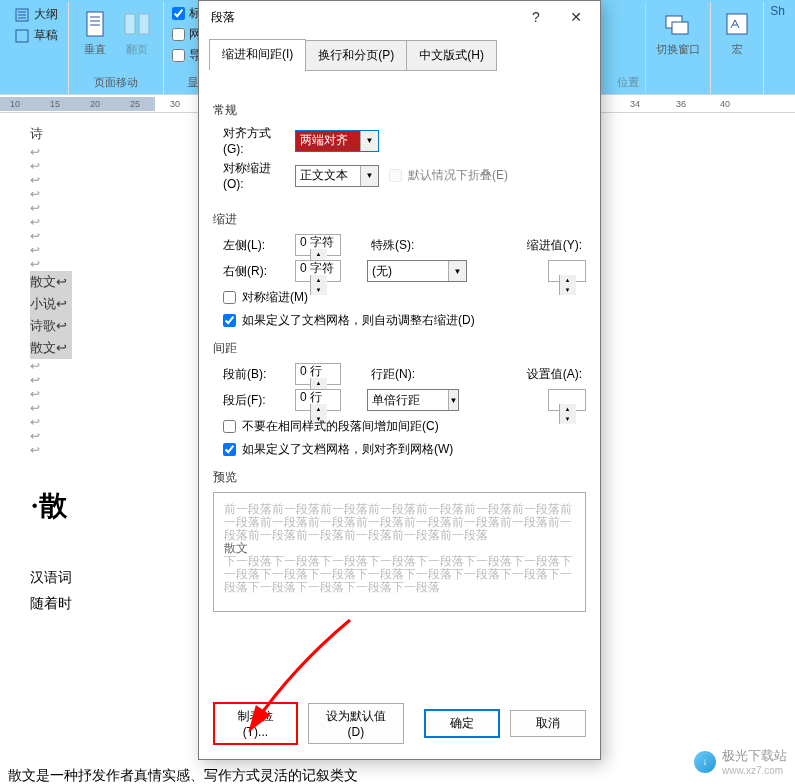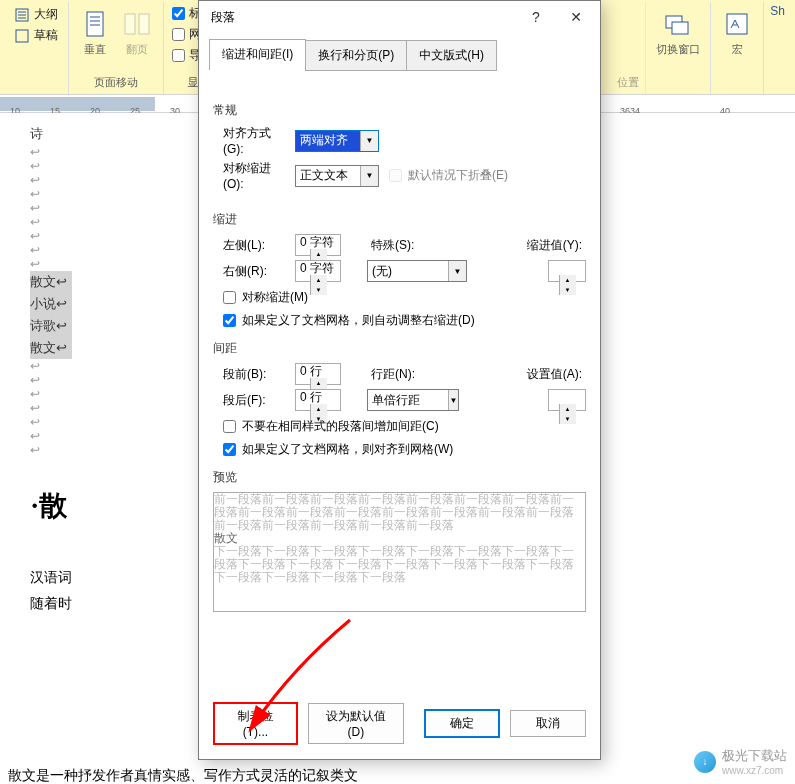--- a/index.html
+++ b/index.html
@@ -1,57 +1,57 @@
 <!DOCTYPE html>
 <html><head>
 <meta charset="utf-8">
 <style>
 *{box-sizing:border-box;margin:0;padding:0;font-family:"Microsoft YaHei","Segoe UI",sans-serif;font-size:12px;}
 body{background:#fff;width:795px;height:784px;position:relative;overflow:hidden;}
-.ribbon{background:#fef9c3;height:95px;border-bottom:1px solid #d4d4d4;display:flex;padding:2px 4px 0;justify-content:center;}
+.ribbon{background:#7dd3fc;height:95px;border-bottom:1px solid #d4d4d4;display:flex;padding:2px 4px 0;justify-content:center;}
 .ribbon-group{display:flex;flex-direction:column;align-items:center;padding:2px 6px;border-right:1px solid #e1dfdd;}
 .ribbon-group-items{display:flex;align-items:flex-start;gap:2px;flex:1;}
 .ribbon-btn{display:flex;flex-direction:column;align-items:center;padding:4px;cursor:pointer;}
 .ribbon-label{font-size:11px;color:#595959;margin-top:2px;}
 .ribbon-group-name{font-size:11px;color:#595959;padding:2px 0;}
 .big-icon{width:32px;height:32px;}
 .small-btn{display:flex;align-items:center;gap:4px;padding:2px 4px;font-size:12px;color:#262626;}
 .chk{display:flex;align-items:center;gap:4px;font-size:12px;color:#262626;padding:1px 2px;}
 .chk input{width:13px;height:13px;}
 .ruler{height:18px;background:#fff;position:relative;border-bottom:1px solid #d4d4d4;display:flex;align-items:center;font-size:9px;color:#666;}
 .ruler-dark{position:absolute;left:0;top:2px;height:14px;background:#b8c7d8;width:155px;}
-.ruler-tick{position:absolute;top:4px;font-size:9px;margin-top:7px;}
+.ruler-tick{position:absolute;top:4px;font-size:9px;}
 .doc-area{position:absolute;top:113px;left:0;right:0;bottom:0;background:#fff;padding:0 0 0 158px;}
 .doc-line{color:#333;font-size:13px;line-height:22px;}
 .para-mark{color:#999;}
 .heading{font-size:28px;font-weight:bold;font-family:SimSun,serif;}
 .body-text{font-size:14px;font-family:SimSun,serif;line-height:26px;}
 .dialog{position:absolute;left:198px;top:0;width:403px;height:760px;background:#fff;border:1px solid #7a7a7a;box-shadow:4px 4px 16px rgba(0,0,0,0.25);display:flex;flex-direction:column;}
 .dlg-title{height:32px;display:flex;align-items:center;padding:0 4px 0 12px;}
 .dlg-title-text{flex:1;font-size:12px;}
 .dlg-title-btn{width:40px;height:30px;display:flex;align-items:center;justify-content:center;font-size:14px;color:#333;}
 .dlg-tabs{display:flex;padding:6px 10px 16px;gap:0;}
 .dlg-tab{padding:6px 12px;border:1px solid #ababab;border-bottom:none;background:#fff;font-size:12px;margin-right:-1px;position:relative;}
 .dlg-tab.inactive{background:#f0f0f0;border-bottom:1px solid #ababab;top:1px;}
 .dlg-body{flex:1;padding:8px 14px;overflow:auto;}
 .section-label{font-size:12px;color:#333;margin:8px 0 6px;}
 .form-row{display:flex;align-items:center;margin:4px 0;gap:6px;}
 .form-label{width:76px;font-size:12px;text-align:left;padding-left:10px;}
 .form-label2{font-size:12px;padding:0 4px;}
 .combo{display:flex;align-items:center;border:1px solid #7a7a7a;height:22px;}
 .combo.sel{border:1px solid #0078d4;}
 .combo-input{border:none;padding:0 4px;height:20px;font-size:12px;width:64px;outline:none;}
-.combo-input.hl{background:#1d4ed8;color:#fff;font-family:Liberation Mono, monospace;}
+.combo-input.hl{background:#b91c1c;color:#fff;font-family:Liberation Mono, monospace;}
 .combo-btn{width:18px;height:20px;border-left:1px solid #ababab;display:flex;align-items:center;justify-content:center;font-size:8px;background:#f0f0f0;}
 .spinner{display:flex;align-items:center;border:1px solid #ababab;height:22px;flex-direction:column;}
 .spinner input{border:none;width:44px;padding:0 4px;font-size:12px;height:20px;outline:none;}
 .spinner-btns{display:flex;flex-direction:column;border-left:1px solid #ababab;}
 .spinner-btn{width:16px;height:10px;font-size:6px;display:flex;align-items:center;justify-content:center;background:#f0f0f0;}
 .chk-row{display:flex;align-items:center;gap:6px;padding:3px 0 3px 10px;font-size:12px;}
-.preview-box{border:1px solid #ababab;height:120px;margin:6px 0;font-size:9px;color:#bbb;line-height:13px;overflow:hidden;}
+.preview-box{border:1px solid #ababab;height:120px;margin:6px 0;padding:10px;font-size:9px;color:#bbb;line-height:13px;overflow:hidden;}
 .dlg-footer{display:flex;padding:10px 14px 14px;gap:10px;align-items:center;}
 .dlg-btn{padding:4px 14px;border:1px solid #ababab;background:#fdfdfd;font-size:12px;min-width:76px;text-align:center;}
 .dlg-btn.primary{border:2px solid #0078d4;}
 .dlg-btn.highlight{border:2px solid #ff0000;background:#fff;}
 .arrow{position:absolute;left:230px;top:610px;pointer-events:none;}
 .watermark{position:absolute;right:8px;bottom:8px;display:flex;align-items:center;gap:6px;opacity:0.85;}
 .watermark-icon{width:22px;height:22px;border-radius:50%;background:linear-gradient(135deg,#4fc3f7,#0288d1);display:flex;align-items:center;justify-content:center;color:#fff;font-weight:bold;font-size:10px;}
 .watermark-text{font-size:13px;color:#888;}
 .watermark-sub{font-size:10px;color:#aaa;}
 </style>
@@ -151,21 +151,21 @@
 </div>
 
 <div class="ruler">
   <div class="ruler-dark"></div>
   <span class="ruler-tick" style="left:10px;">10</span>
   <span class="ruler-tick" style="left:50px;">15</span>
   <span class="ruler-tick" style="left:90px;">20</span>
   <span class="ruler-tick" style="left:130px;">25</span>
   <span class="ruler-tick" style="left:170px;">30</span>
   <span class="ruler-tick" style="left:630px;">34</span>
-  <span class="ruler-tick" style="left:620px;">36</span>
+  <span class="ruler-tick" style="left:676px;">36</span>
   <span class="ruler-tick" style="left:720px;">40</span>
 </div>
 
 <div class="doc-area">
   <div style="position:absolute;left:30px;top:10px;">
     <div class="doc-line">诗</div>
     <div class="para-mark">↩</div>
     <div class="para-mark">↩</div>
     <div class="para-mark">↩</div>
     <div class="para-mark">↩</div>

